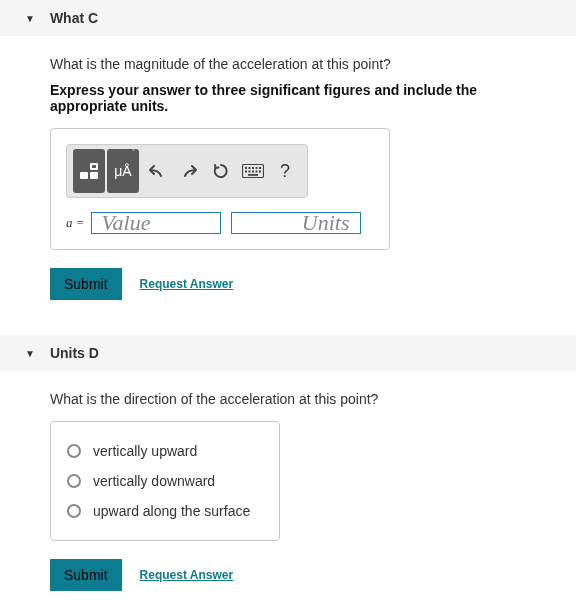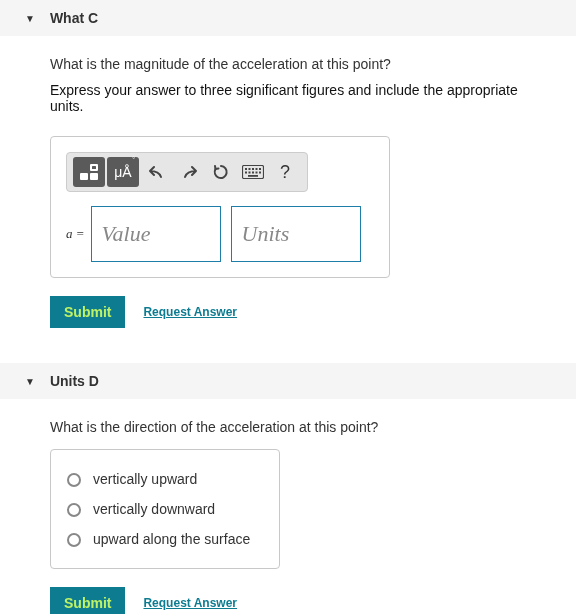--- a/index.html
+++ b/index.html
@@ -3,42 +3,42 @@
 <meta charset="utf-8">
 <style>
   * { box-sizing: border-box; margin: 0; padding: 0; }
   body { font-family: Arial, Helvetica, sans-serif; font-size: 14px; color: #333; background: #fff; width: 576px; }
   .part-block { margin-bottom: 20px; }
   .part-header { background: #f5f5f5; padding: 10px 25px; display: flex; align-items: center; }
   .part-header .caret { font-size: 10px; color: #333; margin-right: 15px; }
   .part-header .title { font-weight: bold; font-size: 14px; color: #333; }
   .part-content { padding: 20px 32px 15px 50px; }
   .prompt { font-size: 14px; color: #333; margin-bottom: 10px; }
-  .instructions { font-size: 14px; font-weight: normal; color: #111; margin-bottom: 22px; }
+  .instructions { font-size: 14px; font-weight: bold; color: #111; margin-bottom: 14px; }
   .answer-box { border: 1px solid #c8c8c8; border-radius: 4px; padding: 15px 15px; display: inline-block; min-width: 340px; }
   .toolbar { background: #e6e6e6; border: 1px solid #ccc; border-radius: 4px; padding: 4px 6px; display: inline-flex; align-items: center; gap: 0; }
-  .tb-btn { width: 32px; height: 30px; display: inline-flex; align-items: center; justify-content: center; cursor: pointer; border-radius: 3px; }
+  .tb-btn { width: 32px; height: 44px; display: inline-flex; align-items: center; justify-content: center; cursor: pointer; border-radius: 3px; }
   .tb-dark { background: #5a5a5a; color: #fff; margin-right: 2px; }
   .tb-templates svg { width: 20px; height: 18px; }
   .tb-mua { font-size: 14px; position: relative; }
   .tb-undo svg, .tb-redo svg { width: 16px; height: 14px; }
   .tb-reset svg { width: 16px; height: 16px; }
   .tb-keyboard svg { width: 22px; height: 14px; }
   .tb-help { font-size: 18px; font-weight: normal; color: #333; }
   .input-row { display: flex; align-items: center; margin-top: 14px; }
   .var-label { font-size: 13px; font-style: italic; font-family: 'Times New Roman', serif; color: #333; margin-right: 6px; }
-  .input-cell { border: 1px solid #1e7ea8; background: #fff; padding: 6px 10px; height: 56px; display: flex; align-items: center; }
+  .input-cell { border: 1px solid #1e7ea8; background: #fff; padding: 6px 10px; height: 22px; display: flex; align-items: center; }
   .value-cell { width: 130px; margin-right: 10px; }
-  .units-cell { width: 130px; }
+  .units-cell { width: 130px; justify-content: flex-end; }
   .input-cell .placeholder { font-family: 'Times New Roman', serif; font-style: italic; font-size: 22px; color: #888; }
   .actions { margin-top: 18px; display: flex; align-items: center; gap: 18px; }
-  .submit-btn { background: #0d7c91; color: #bef264; border: none; padding: 8px 14px; font-size: 14px; font-weight: bold; cursor: pointer; }
+  .submit-btn { background: #0d7c91; color: #000000; border: none; padding: 8px 14px; font-size: 14px; font-weight: normal; cursor: pointer; }
   .request-link { color: #0d7c91; text-decoration: underline; font-weight: bold; font-size: 12px; cursor: pointer; }
   .choices-box { border: 1px solid #c8c8c8; border-radius: 4px; padding: 14px 14px; display: inline-block; min-width: 230px; margin-top: 4px; }
-  .choice-row { display: flex; align-items: flex-end; padding: 7px 2px; gap: 12px; cursor: pointer; }
+  .choice-row { display: flex; align-items: center; padding: 7px 2px; gap: 12px; cursor: pointer; }
   .radio { width: 14px; height: 14px; border: 2px solid #888; border-radius: 50%; flex-shrink: 0; }
   .choice-label { font-size: 14px; color: #333; }
 </style>
 </head>
 <body>
 
 <div class="part-block">
   <div class="part-header">
     <span class="caret">▼</span>
     <span class="title">What C</span>

